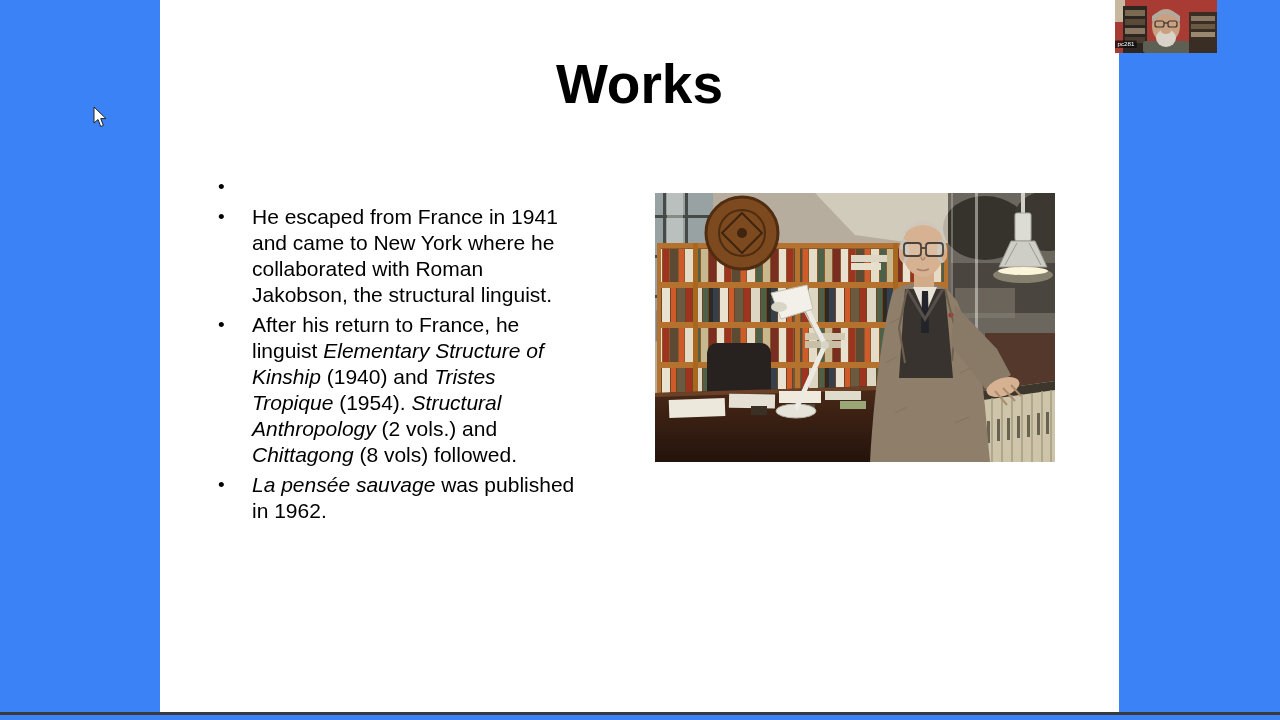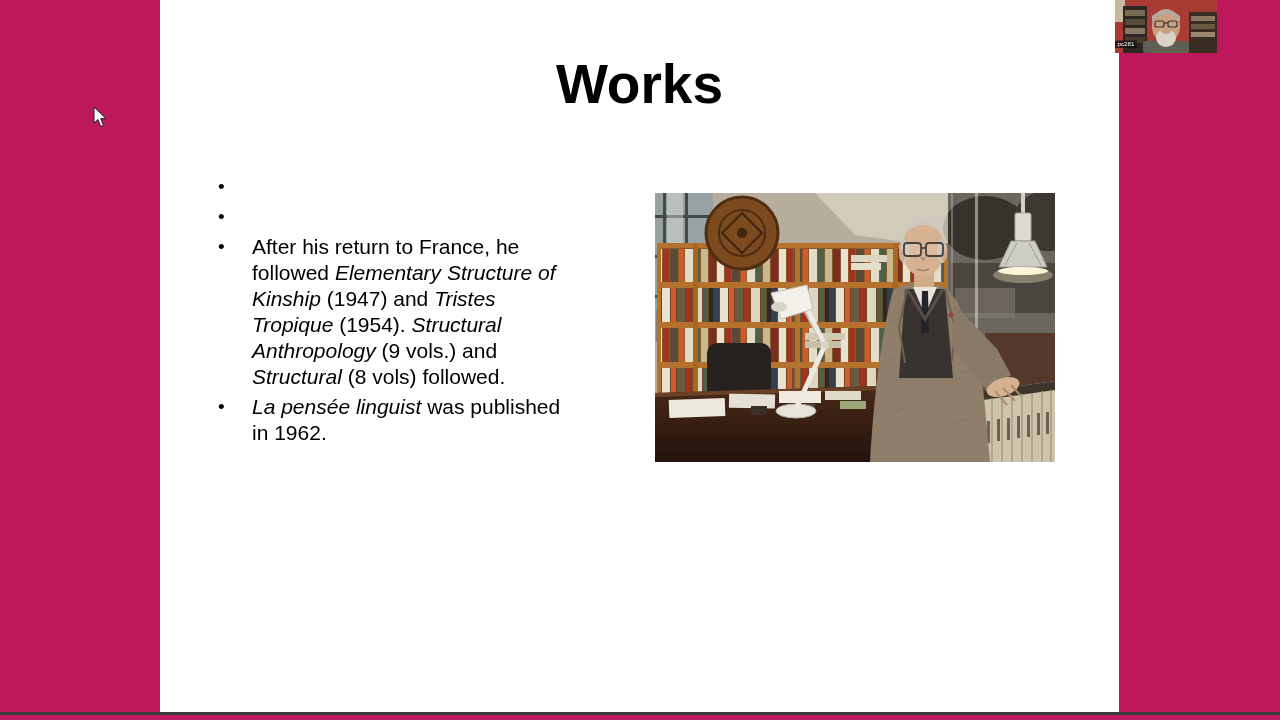--- a/index.html
+++ b/index.html
@@ -1,16 +1,16 @@
 <!DOCTYPE html>
 <html><head>
 <meta charset="utf-8">
 <style>
   html,body{margin:0;padding:0;background:#000;}
-  .stage{position:relative;width:1280px;height:720px;background:#be185d;overflow:hidden;
+  .stage{position:relative;width:1280px;height:720px;background:#3b82f6;overflow:hidden;
          font-family:"Liberation Sans",sans-serif;}
   
   .slide{position:absolute;left:160px;top:0;width:959px;height:712px;background:#ffffff;}
   .slide-title{position:absolute;top:52px;left:0;width:100%;text-align:center;
                font-size:55px;font-weight:700;color:#000;letter-spacing:0;}
   ul.bullets{position:absolute;left:58px;top:174px;width:410px;margin:0;padding:0;
              list-style:none;font-size:21px;line-height:26px;color:#000;}
   ul.bullets li{display:flex;margin:0 0 4px 0;}
   ul.bullets .marker{flex:none;width:34px;font-size:19px;}
   ul.bullets .txt{white-space:pre-wrap;}
@@ -35,33 +35,37 @@
 
   <div class="slide">
     <div class="slide-title">Works</div>
 
     <ul class="bullets">
         <li>
           <span class="marker">•</span>
         </li>
         <li>
           <span class="marker">•</span>
+          <span class="txt"><span>He escaped from France in 1941
+and came to New York where he
+collaborated with Roman
+Jakobson, the structural linguist.</span></span>
         </li>
         <li>
           <span class="marker">•</span>
           <span class="txt"><span>After his return to France, he
-followed </span><span class="it">Elementary Structure of
-Kinship</span><span> (1947) and </span><span class="it">Tristes
+linguist </span><span class="it">Elementary Structure of
+Kinship</span><span> (1940) and </span><span class="it">Tristes
 Tropique</span><span> (1954). </span><span class="it">Structural
-Anthropology</span><span> (9 vols.) and
-</span><span class="it">Structural</span><span> (8 vols) followed.</span></span>
+Anthropology</span><span> (2 vols.) and
+</span><span class="it">Chittagong</span><span> (8 vols) followed.</span></span>
         </li>
         <li>
           <span class="marker">•</span>
-          <span class="txt"><span class="it">La pensée linguist</span><span> was published
+          <span class="txt"><span class="it">La pensée sauvage</span><span> was published
 in 1962.</span></span>
         </li>
       </ul>
 
     <div class="photo">
       <svg width="400" height="269" viewBox="0 0 400 269">
         <defs>
           <pattern id="books1" width="62" height="40" patternUnits="userSpaceOnUse">
             <rect width="62" height="40" fill="#8a5a2a"></rect>
             <rect x="0" width="7" height="40" fill="#e9e2d0"></rect>

